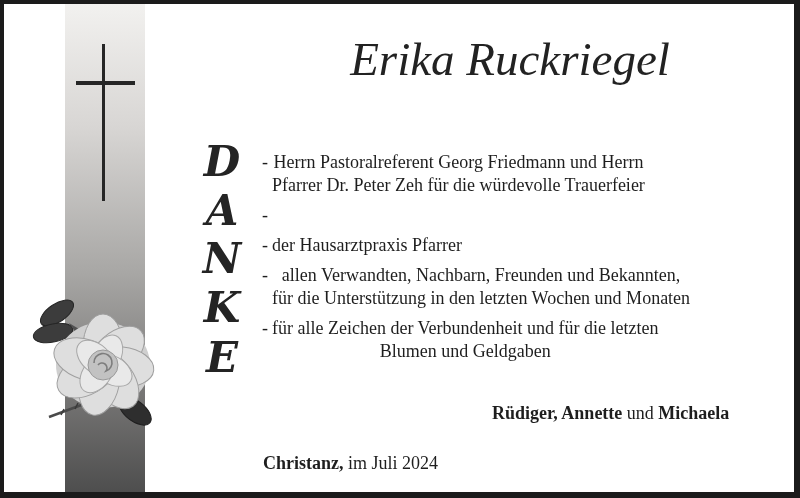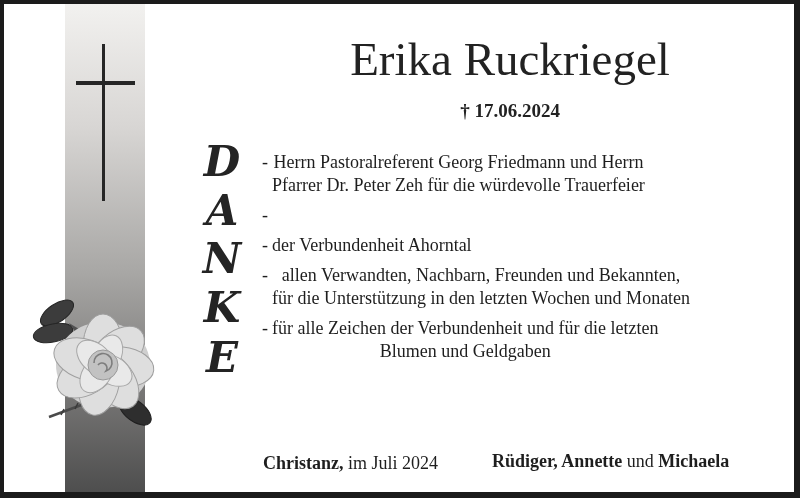--- a/index.html
+++ b/index.html
@@ -33,39 +33,39 @@
     position:absolute;left:188px;width:68px;
     text-align:center;
     font-family:"DejaVu Serif", serif;
     font-style:italic;font-weight:600;
     font-size:42px;line-height:46px;
     color:#242424;z-index:2;
   }
   .title{
     position:absolute;left:260px;top:32px;width:500px;
     text-align:center;
-    font-size:47px;line-height:54px;
+    font-style:italic;font-size:47px;line-height:54px;
     color:#222;
   }
   .death-date{
     position:absolute;left:260px;top:100px;width:500px;
     text-align:center;
     font-weight:bold;font-size:19px;
     color:#222;
   }
   .thanks{
     position:absolute;left:262px;top:151px;width:518px;
     font-size:18px;line-height:23px;
   }
   .thanks-item{display:flex;margin-bottom:7px;}
   .thanks-marker{flex:0 0 10px;}
   .thanks-text{white-space:pre-line;text-align:center;}
   .signature{
     position:absolute;left:492px;top:401px;
-    font-size:18px;line-height:25px;margin-top:48px;
+    font-size:18px;line-height:25px;
   }
   .b{font-weight:bold;}
   .dateline{
     position:absolute;left:263px;top:452px;
     font-size:18px;line-height:22px;
   }
 </style>
 </head>
 <body>
 
@@ -115,34 +115,33 @@
     </svg>
   </div>
 
   <div class="danke-letter" style="top:139px">D</div>
   <div class="danke-letter" style="top:188px">A</div>
   <div class="danke-letter" style="top:236px">N</div>
   <div class="danke-letter" style="top:285px">K</div>
   <div class="danke-letter" style="top:335px">E</div>
 
   <div class="title">Erika Ruckriegel</div>
-  <div class="death-date">† 17.06.2024</div>
 
   <div class="thanks">
     <div class="thanks-item">
       <span class="thanks-marker">-</span>
       <span class="thanks-text">Herrn Pastoralreferent Georg Friedmann und Herrn
 Pfarrer Dr. Peter Zeh für die würdevolle Trauerfeier</span>
     </div>
     <div class="thanks-item">
       <span class="thanks-marker">-</span>
     </div>
     <div class="thanks-item">
       <span class="thanks-marker">-</span>
-      <span class="thanks-text">der Verbundenheit Ahorntal</span>
+      <span class="thanks-text">der Hausarztpraxis Pfarrer</span>
     </div>
     <div class="thanks-item">
       <span class="thanks-marker">-</span>
       <span class="thanks-text">allen Verwandten, Nachbarn, Freunden und Bekannten,
 für die Unterstützung in den letzten Wochen und Monaten</span>
     </div>
     <div class="thanks-item">
       <span class="thanks-marker">-</span>
       <span class="thanks-text">für alle Zeichen der Verbundenheit und für die letzten
 Blumen und Geldgaben</span>

